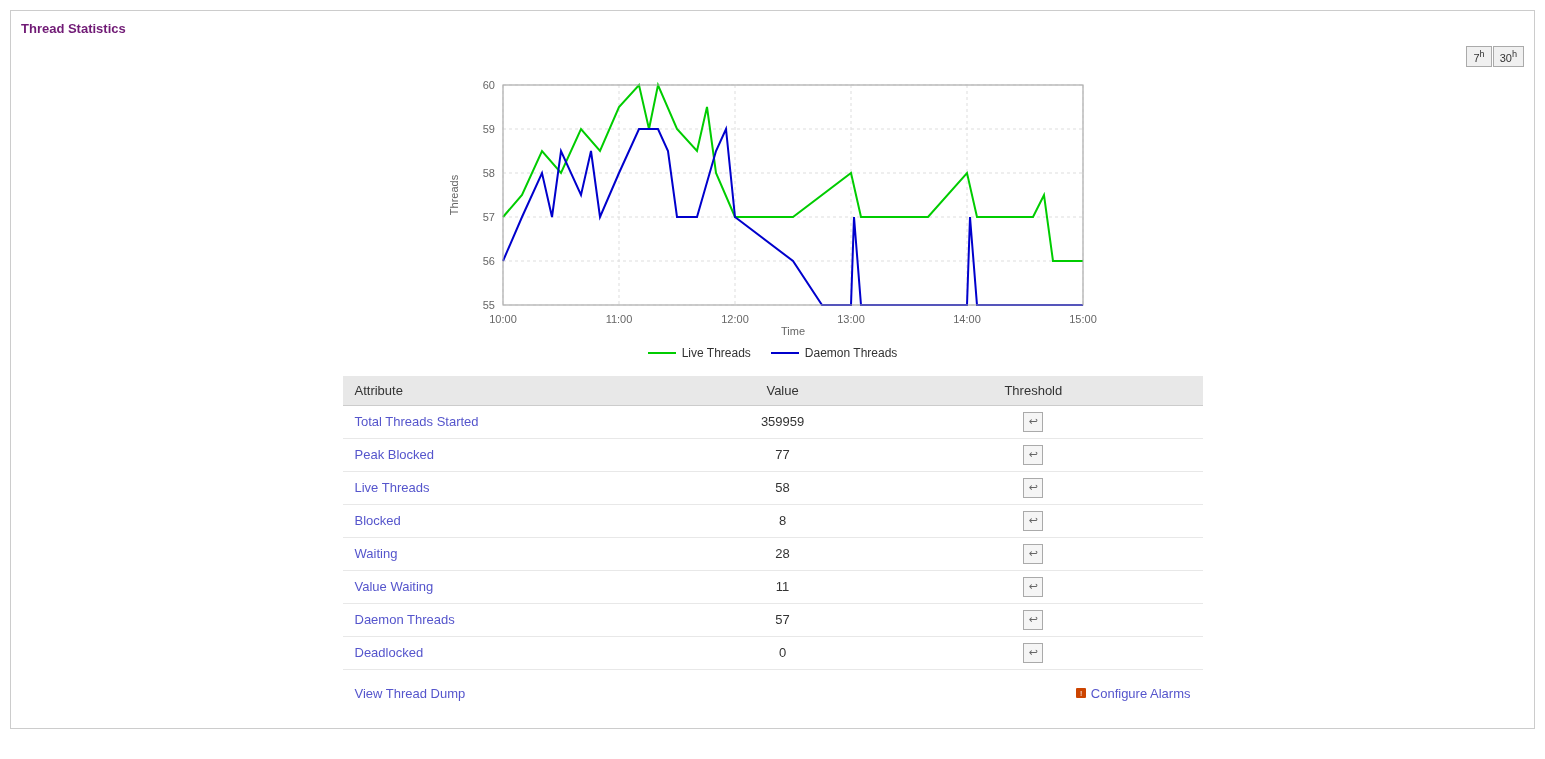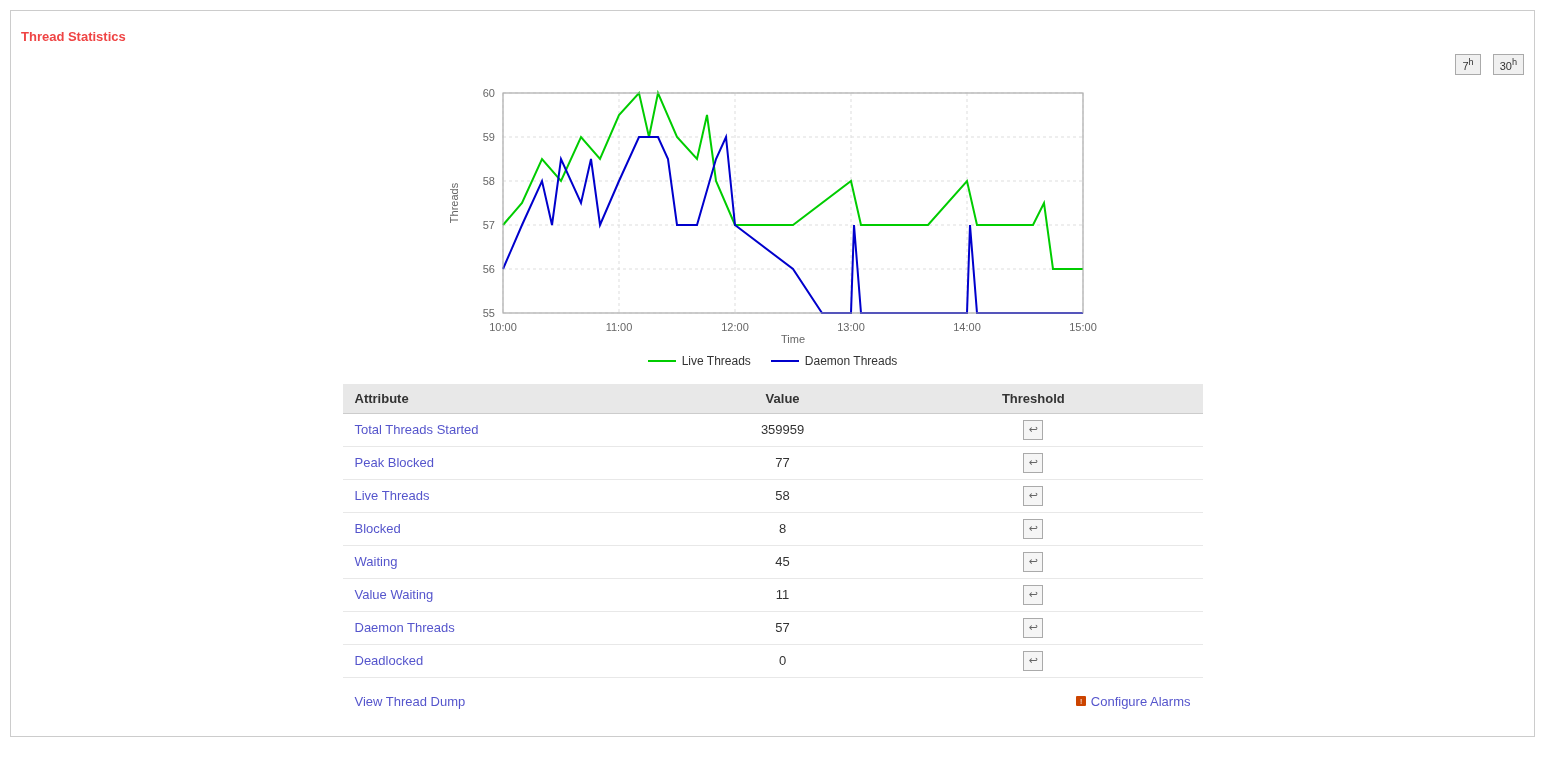--- a/index.html
+++ b/index.html
@@ -12,27 +12,26 @@
     .panel {
       border: 1px solid #ccc;
       margin: 10px;
       padding: 10px;
       background: #fff;
     }
     .panel-title {
       font-weight: bold;
       font-size: 13px;
       margin-bottom: 10px;
-      color: #ef4444;
-      margin-top: 8px;
+      color: #701a75;
     }
     .top-buttons {
       display: flex;
       justify-content: flex-end;
-      gap: 12px;
+      gap: 1px;
       margin-bottom: 8px;
     }
     .time-btn {
       border: 1px solid #aaa;
       background: #f0f0f0;
       padding: 2px 6px;
       font-size: 11px;
       cursor: pointer;
       color: #333;
     }
@@ -71,21 +70,21 @@
     
     .stats-table {
       width: 860px;
       margin: 0 auto;
       border-collapse: collapse;
     }
     .stats-table th {
       background: #e8e8e8;
       padding: 7px 12px;
       text-align: left;
-      font-weight: bold;
+      font-weight: normal;
       font-size: 13px;
       border-bottom: 1px solid #ccc;
     }
     .stats-table th.value-col,
     .stats-table th.threshold-col {
       text-align: center;
     }
     .stats-table td {
       padding: 6px 12px;
       border-bottom: 1px solid #e8e8e8;
@@ -228,21 +227,21 @@
             <td class="value-col">58</td>
             <td class="threshold-col"><span class="threshold-icon">↩</span></td>
           </tr>
           <tr>
             <td class="attr-col"><a href="#">Blocked</a></td>
             <td class="value-col">8</td>
             <td class="threshold-col"><span class="threshold-icon">↩</span></td>
           </tr>
           <tr>
             <td class="attr-col"><a href="#">Waiting</a></td>
-            <td class="value-col">45</td>
+            <td class="value-col">28</td>
             <td class="threshold-col"><span class="threshold-icon">↩</span></td>
           </tr>
           <tr>
             <td class="attr-col"><a href="#">Value Waiting</a></td>
             <td class="value-col">11</td>
             <td class="threshold-col"><span class="threshold-icon">↩</span></td>
           </tr>
           <tr>
             <td class="attr-col"><a href="#">Daemon Threads</a></td>
             <td class="value-col">57</td>

